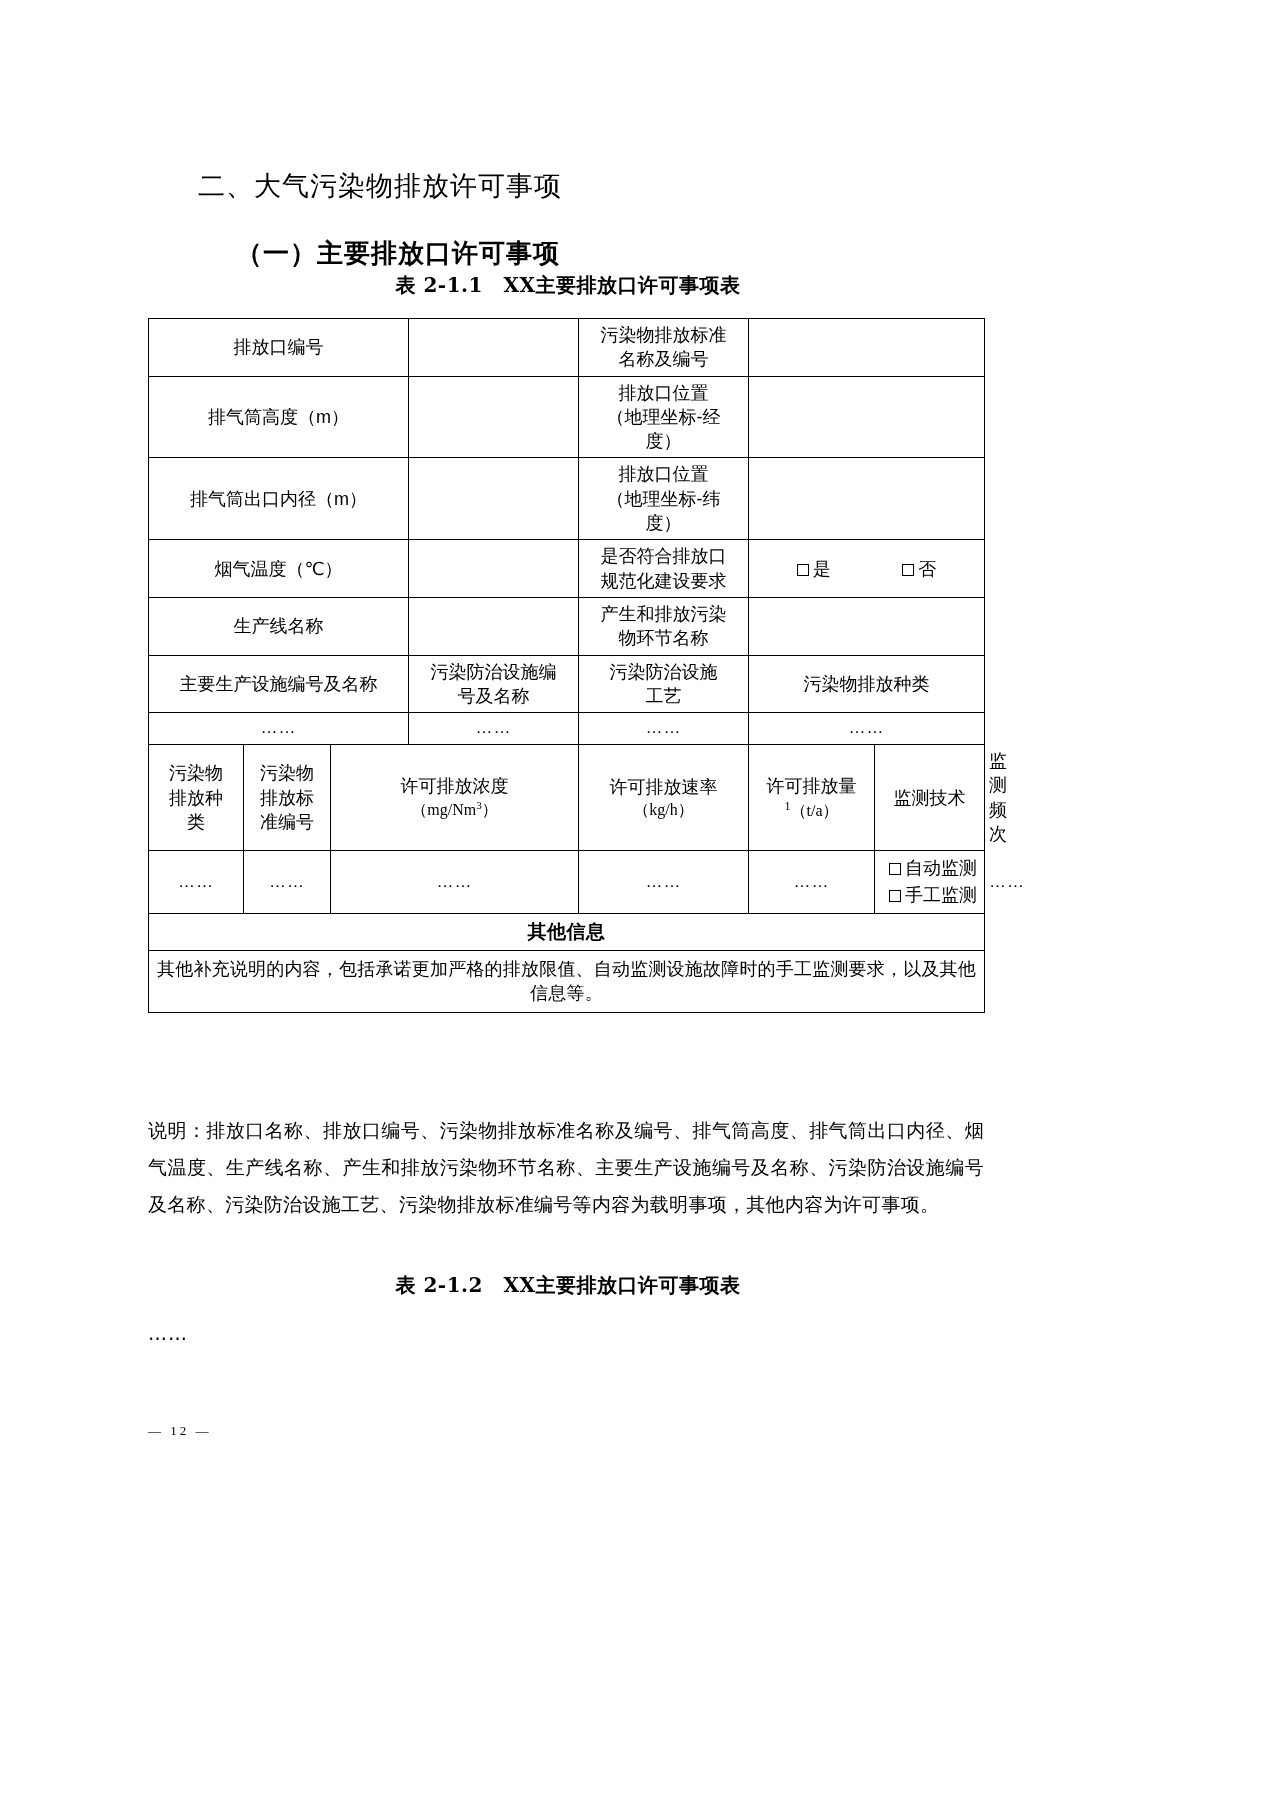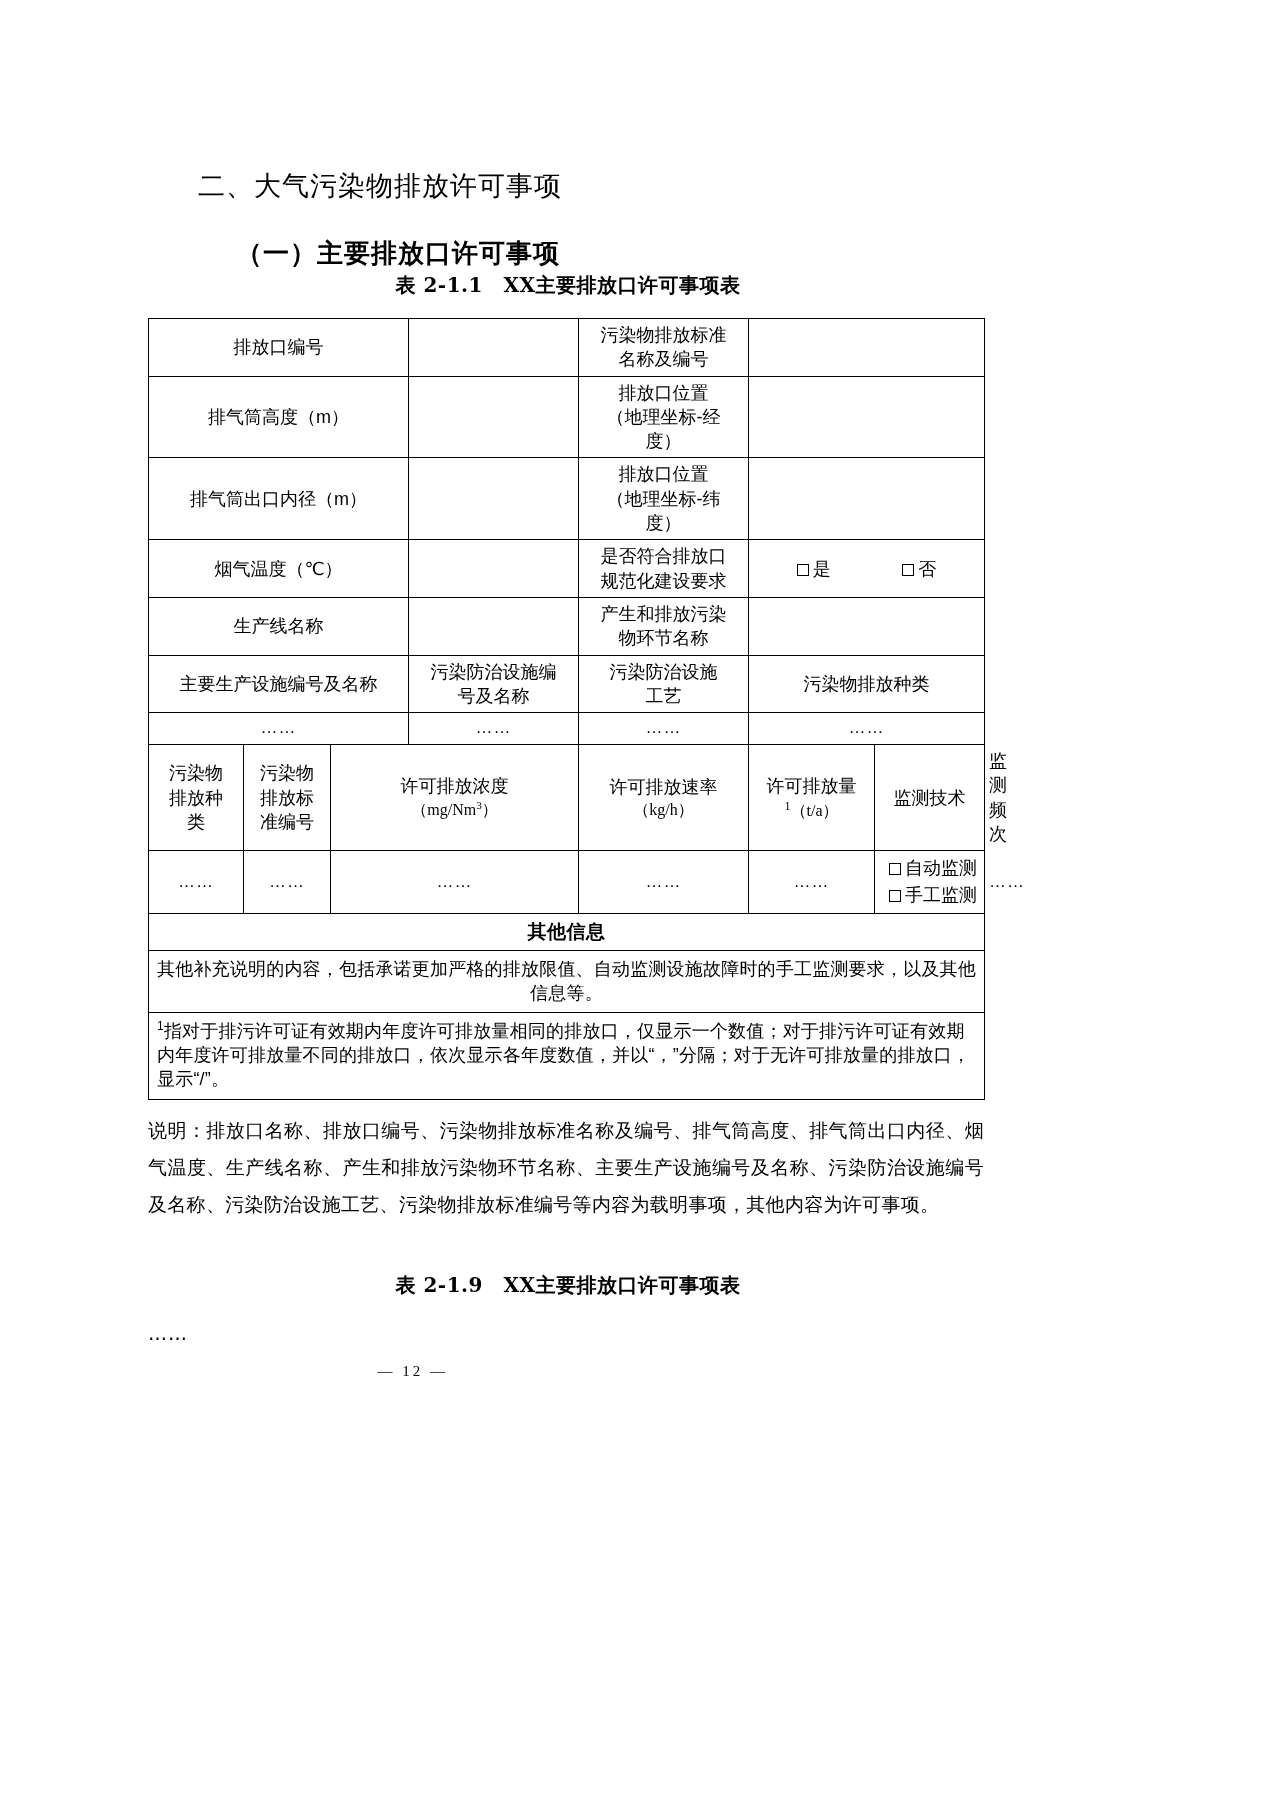--- a/index.html
+++ b/index.html
@@ -166,26 +166,26 @@
   .dots-line {
     position: absolute;
     top: 1322px;
     left: 0;
     font-family: "DejaVu Sans", sans-serif;
     font-size: 19px;
     letter-spacing: 1px;
   }
   .page-number {
     position: absolute;
-    top: 1363px;
+    top: 1423px;
     left: 0;
     width: 300px;
-    text-align: right;
+    text-align: left;
     font-family: "Liberation Serif", "DejaVu Serif", serif;
-    font-size: 15px;
+    font-size: 13px;
     letter-spacing: 3px;
   }
 </style>
 </head>
 <body>
 
 <div class="page">
   <div class="content">
 
     <h2 class="sec-heading">二、大气污染物排放许可事项</h2>
@@ -330,28 +330,25 @@
         </tr>
 
         <tr>
           <td class="bandhead" colspan="7">其他信息</td>
         </tr>
 
         <tr>
           <td class="free-text" colspan="7">其他补充说明的内容，包括承诺更加严格的排放限值、自动监测设施故障时的手工监测要求，以及其他信息等。</td>
         </tr>
 
-        <tr>
-          <td class="footnote-cell" colspan="7"><span class="footnote-sup">1</span><span>指对于排污许可证有效期内年度许可排放量相同的排放口，仅显示一个数值；对于排污许可证有效期内年度许可排放量不同的排放口，依次显示各年度数值，并以“，”分隔；对于无许可排放量的排放口，显示“/”。</span></td>
-        </tr>
       </tbody>
     </table>
 
     <div class="explain">说明：排放口名称、排放口编号、污染物排放标准名称及编号、排气筒高度、排气筒出口内径、烟气温度、生产线名称、产生和排放污染物环节名称、主要生产设施编号及名称、污染防治设施编号及名称、污染防治设施工艺、污染物排放标准编号等内容为载明事项，其他内容为许可事项。</div>
 
-    <div class="table-caption-2">表 2-1.9　XX主要排放口许可事项表</div>
+    <div class="table-caption-2">表 2-1.2　XX主要排放口许可事项表</div>
 
     <div class="dots-line">……</div>
 
     <div class="page-number">—  12  —</div>
 
   </div>
 </div>
 
 </body></html>

